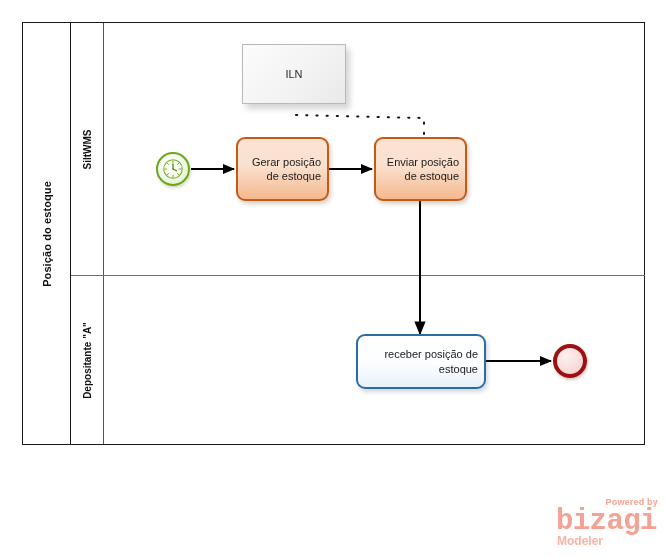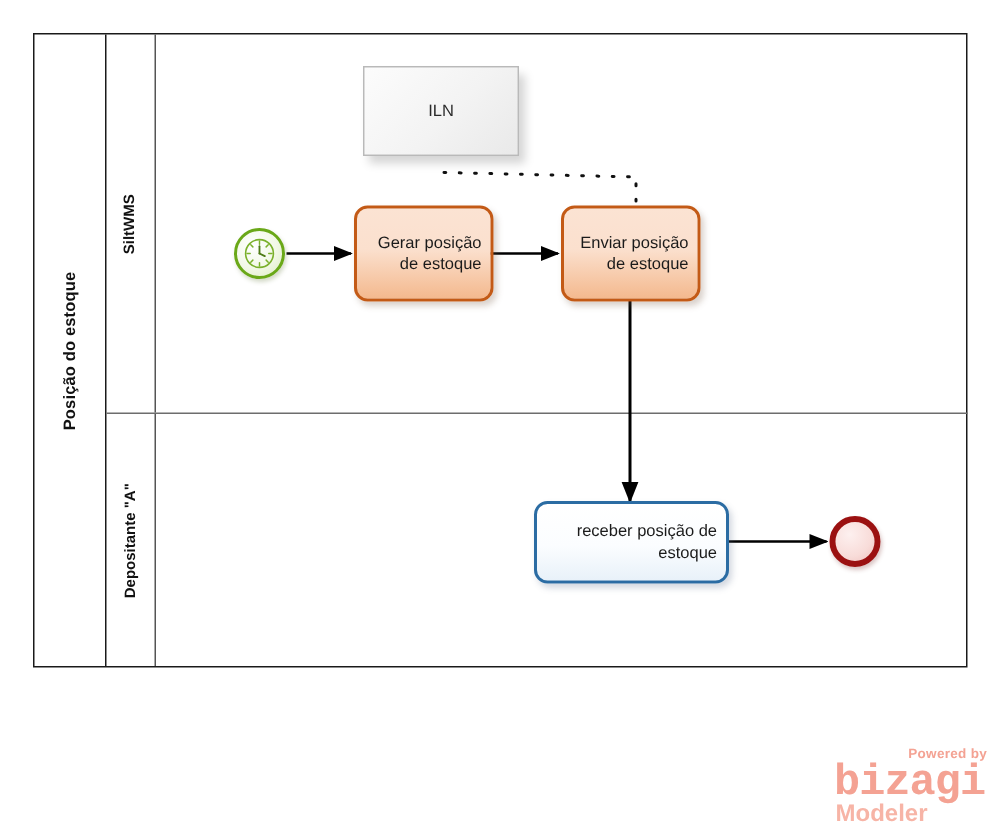--- a/index.html
+++ b/index.html
@@ -204,21 +204,21 @@
     font-weight: bold;
     letter-spacing: -0.6px;
     color: #f4a293;
     line-height: 1;
     font-family: Liberation Mono, monospace;
   }
   .logo-modeler {
     position: absolute;
     left: 1px;
     top: 38px;
-    font-size: 16px;
+    font-size: 12px;
     font-weight: bold;
     color: #f7b4a6;
     line-height: 1;
   }
 </style>
 </head>
 <body>
 
 <div id="canvas">
 

